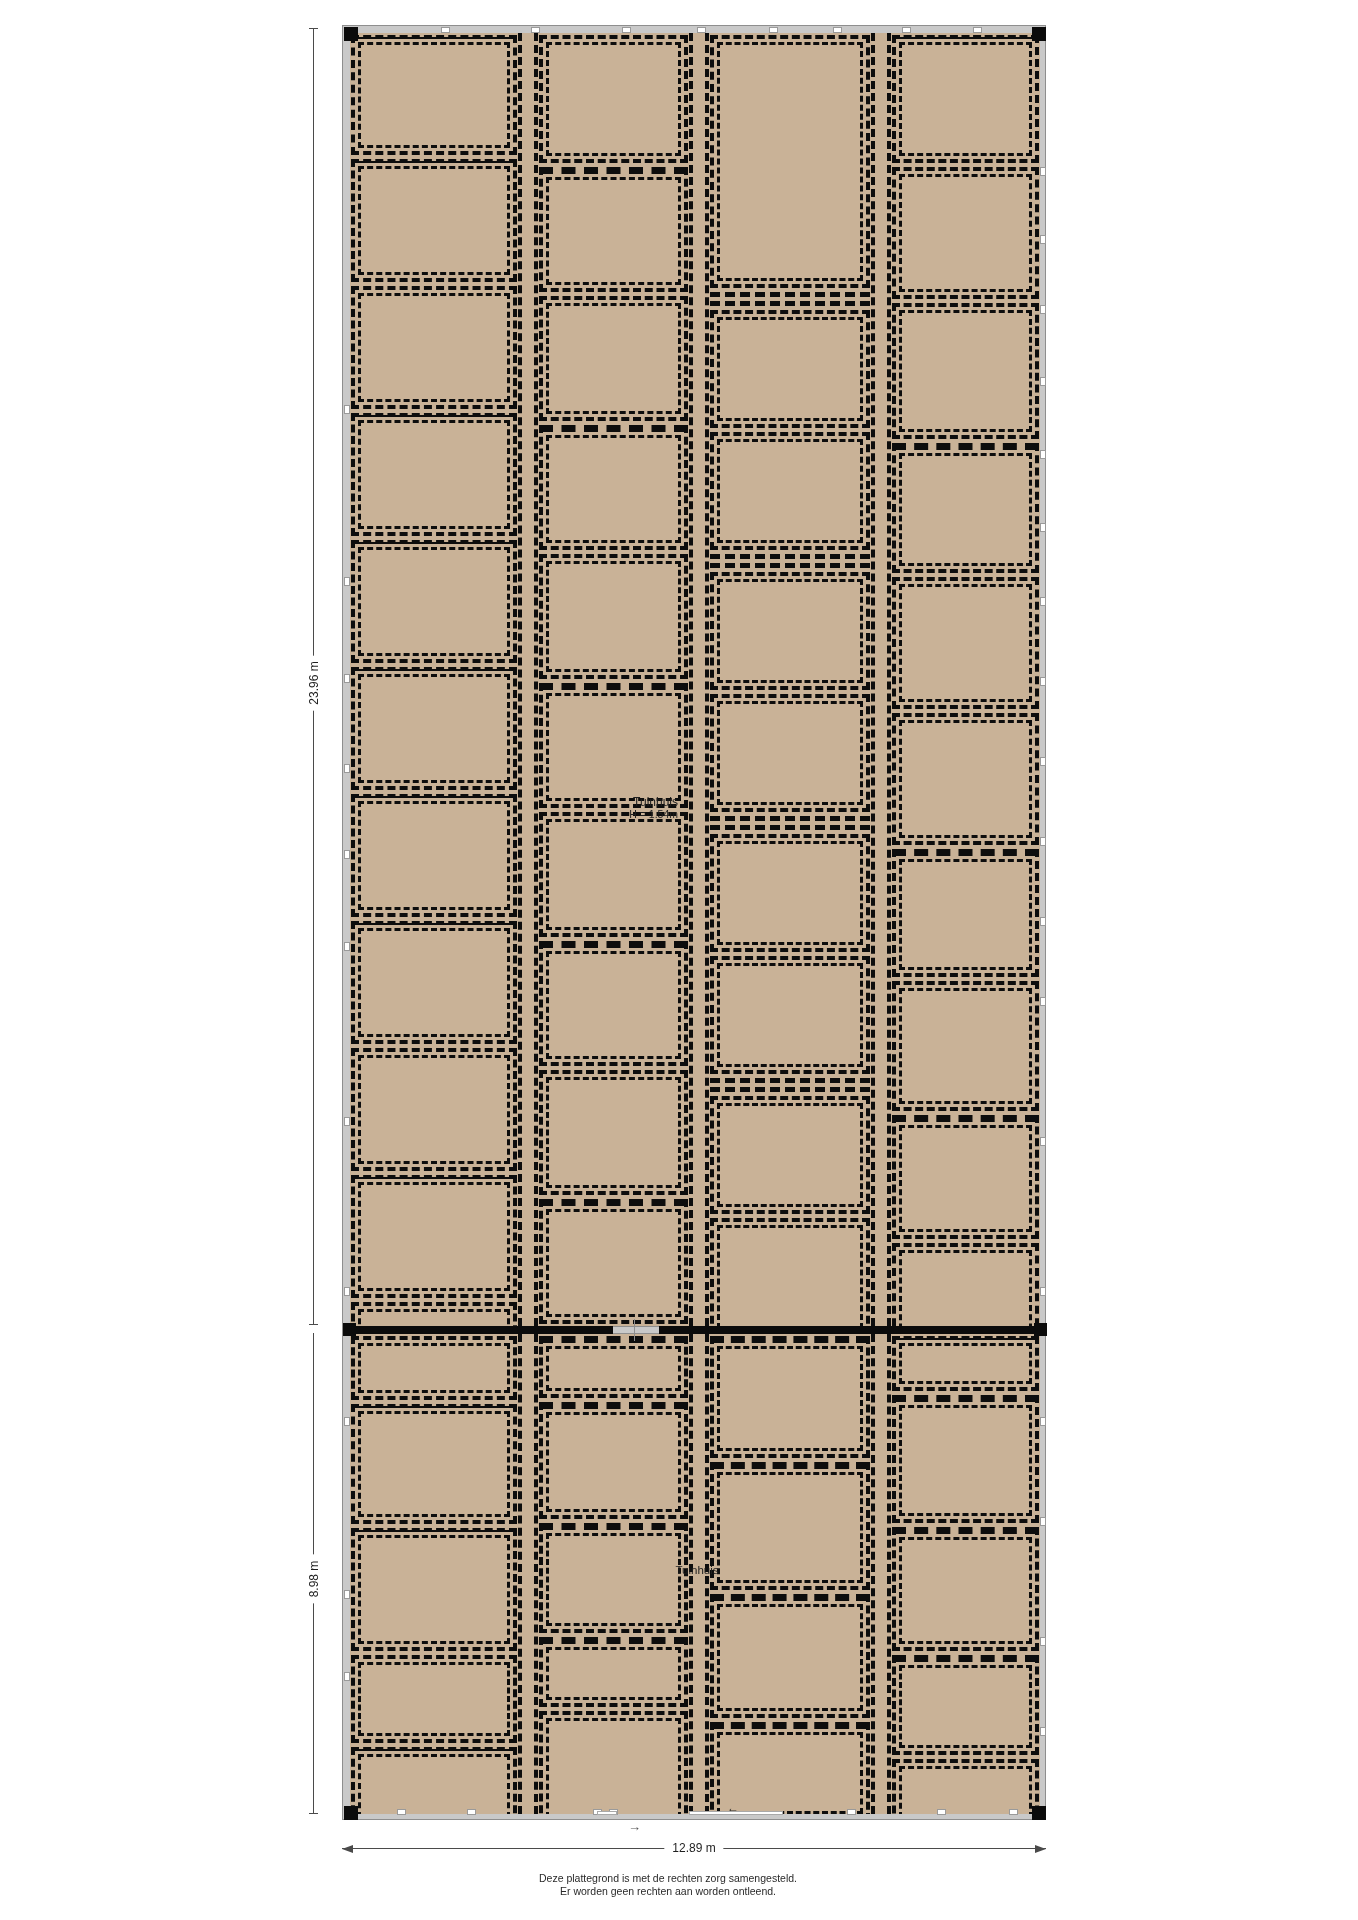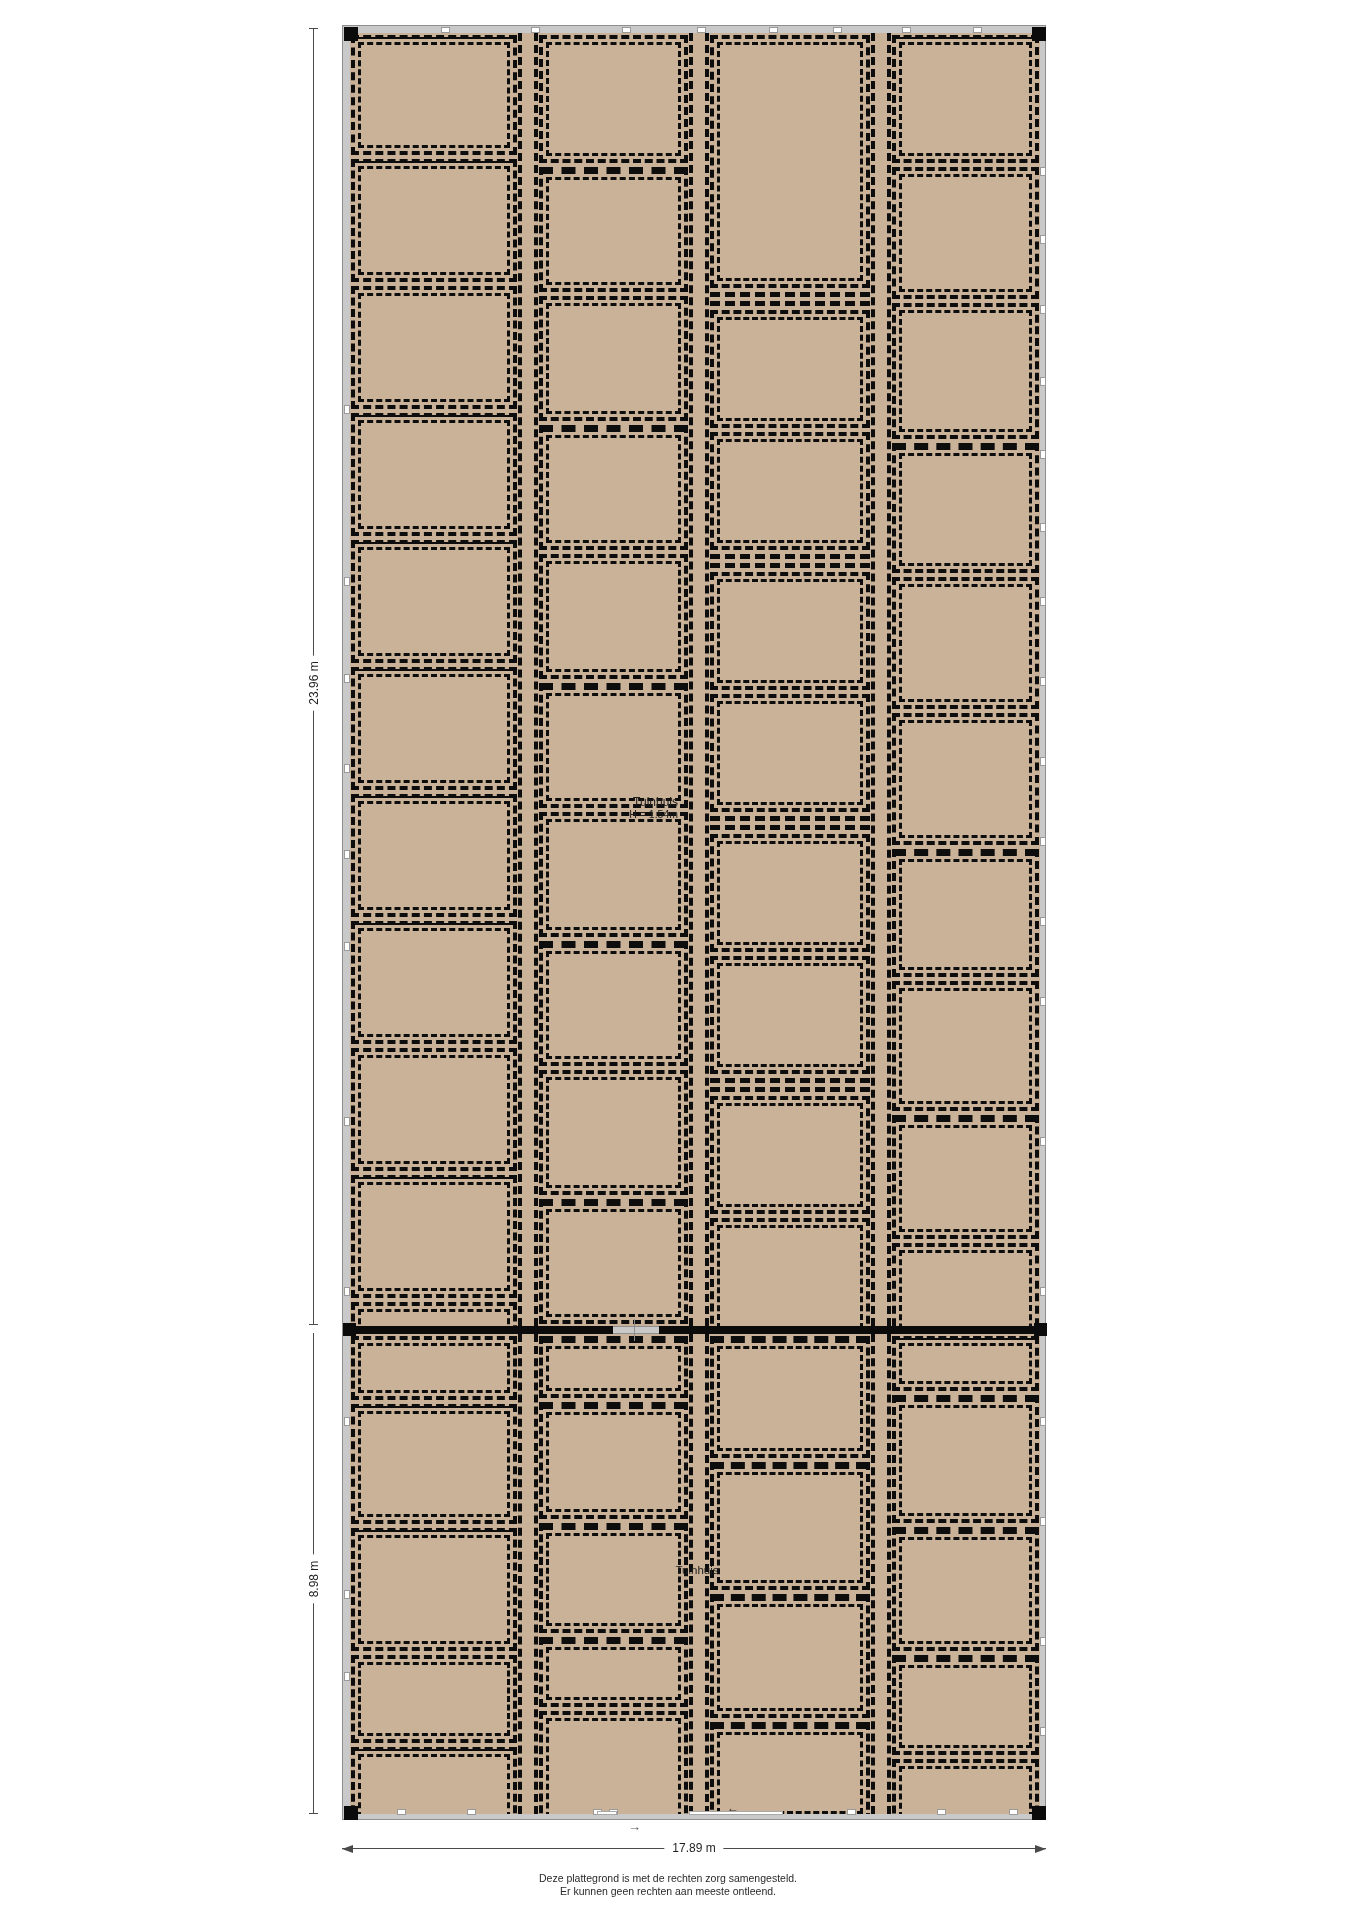--- a/index.html
+++ b/index.html
@@ -101,21 +101,21 @@
   <div class="dim-end-h" style="left:309px;top:1324px;"></div>
   <div class="dim-label-v" style="left:314px;top:683px;">23.96 m</div>
 
   <div class="dim-line-v" style="left:313px;top:1333px;height:480px;"></div>
   <div class="dim-end-h" style="left:309px;top:1813px;"></div>
   <div class="dim-label-v" style="left:314px;top:1579px;">8.98 m</div>
 
   <div class="dim-line-h" style="left:342px;top:1848px;width:704px;"></div>
   <div class="arrow-left" style="left:342px;top:1845px;"></div>
   <div class="arrow-right" style="left:1035px;top:1845px;"></div>
-  <div class="dim-label-h" style="left:694px;top:1848px;">17.89 m</div>
+  <div class="dim-label-h" style="left:694px;top:1848px;">12.89 m</div>
 
   <div class="plan">
     <div class="interior"></div>
 
     <div id="upper-grid" class="grid" style="top: 7px; height: 1293px; left: 7px;">
         <div class="col" style="width: 168px;">
           <div class="cell s" style="height: 120px;"></div>
           <div class="cell s" style="height: 123px;"></div>
           <div class="cell " style="height: 123px;"></div>
           <div class="cell s" style="height: 123px;"></div>
@@ -265,16 +265,16 @@
 
   <div class="lbl-tuinhuis-upper">
     <div class="l1">Tuinhuis</div>
     <div class="l2">H = 1.54m</div>
   </div>
   <div class="lbl-tuinhuis-lower">Tuinhuis</div>
   <div class="small-arrow" style="left:628px;top:1822px;">→</div>
 
   <div class="disclaimer">
     <div>Deze plattegrond is met de rechten zorg samengesteld.</div>
-    <div>Er kunnen geen rechten aan meeste ontleend.</div>
+    <div>Er worden geen rechten aan worden ontleend.</div>
   </div>
 
 </div>
 
 </body></html>

